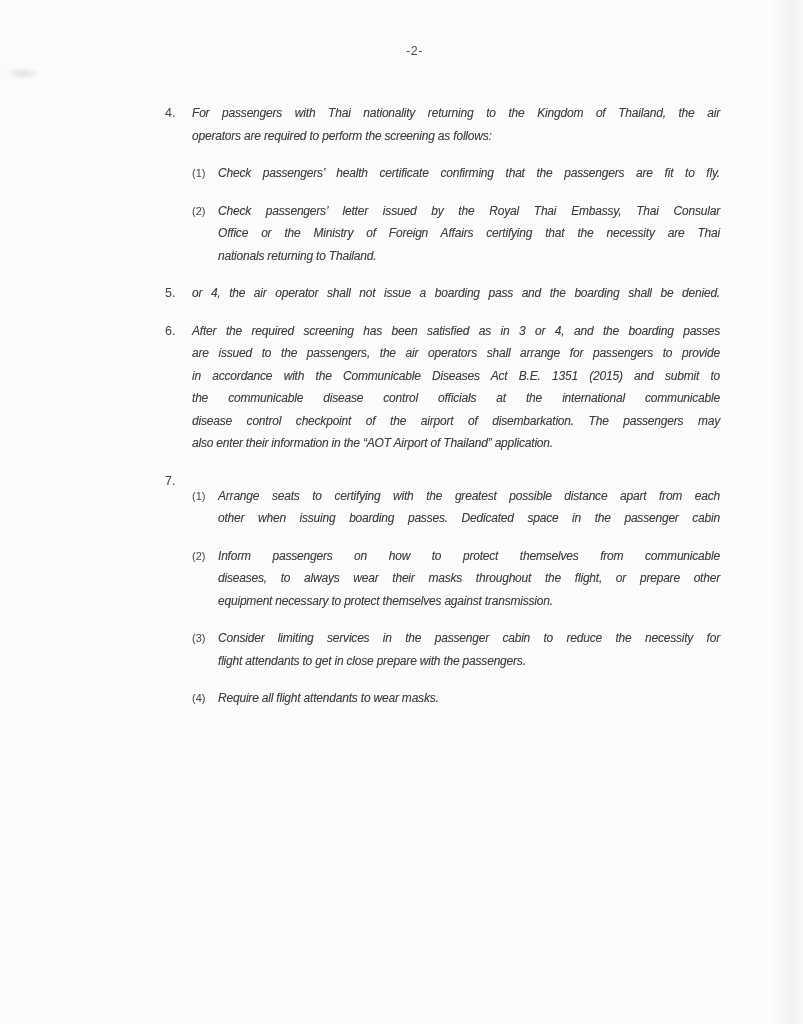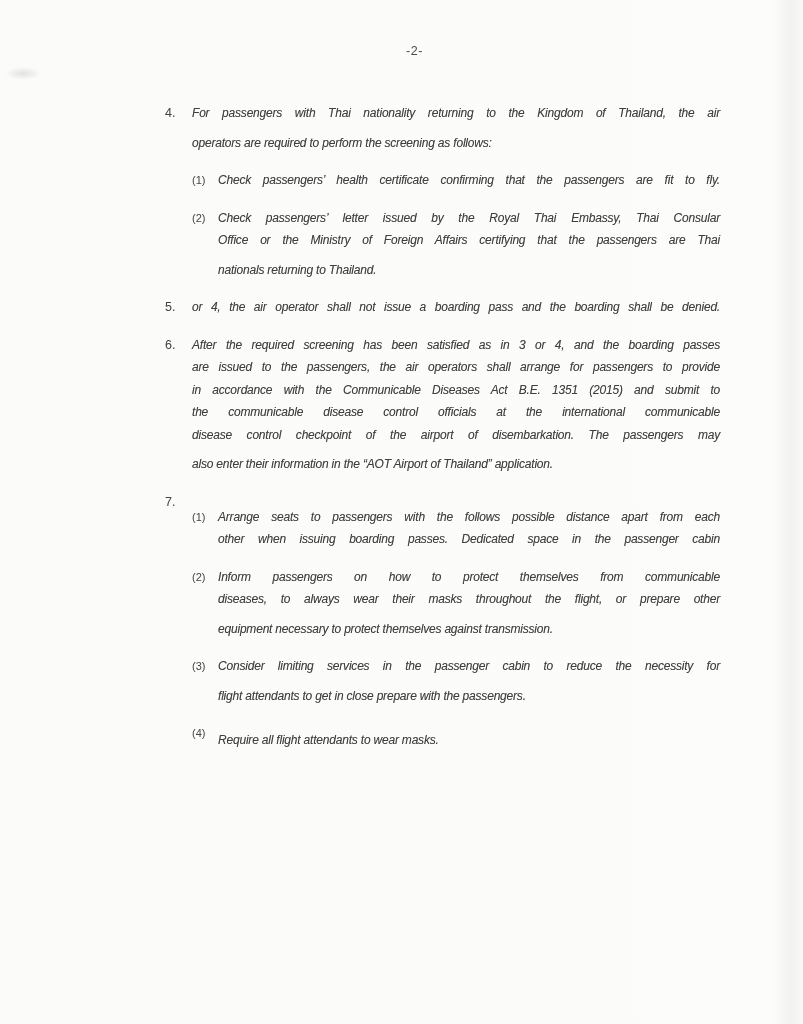--- a/index.html
+++ b/index.html
@@ -83,21 +83,21 @@
     display: block;
     font-size: 12px;
     line-height: 22.5px;
     letter-spacing: -0.2px;
     white-space: nowrap;
     color: #3f3f3f;
     text-shadow: 0 0 0.6px rgba(85,85,85,0.45);
     font-style: italic;
   }
   .jl { text-align-last: justify; }  
-  .ll { text-align: left; margin-top: 7px; }          
+  .ll { text-align: left; }          
 </style>
 </head>
 <body>
 
 <div class="page">
   <div class="smudge"></div>
 
   <div class="pageno">-2-</div>
 
   <main class="content">
@@ -114,21 +114,21 @@
           <div class="snum">(1)</div>
           <div class="sbody">
             <span class="ln jl">Check passengers’ health certificate confirming that the passengers are fit to fly.</span>
           </div>
         </div>
 
         <div class="sub">
           <div class="snum">(2)</div>
           <div class="sbody">
             <span class="ln jl">Check passengers’ letter issued by the Royal Thai Embassy, Thai Consular</span>
-            <span class="ln jl">Office or the Ministry of Foreign Affairs certifying that the passengers are Thai</span>
+            <span class="ln jl">Office or the Ministry of Foreign Affairs certifying that the necessity are Thai</span>
             <span class="ln ll">nationals returning to Thailand.</span>
           </div>
         </div>
       </div>
     </section>
 
     <section class="item">
       <div class="num">5.</div>
       <div class="body">
         <p class="para">
@@ -151,21 +151,21 @@
       </div>
     </section>
 
     <section class="item">
       <div class="num">7.</div>
       <div class="body">
 
         <div class="sub">
           <div class="snum">(1)</div>
           <div class="sbody">
-            <span class="ln jl">Arrange seats to passengers with the follows possible distance apart from each</span>
+            <span class="ln jl">Arrange seats to certifying with the greatest possible distance apart from each</span>
             <span class="ln jl">other when issuing boarding passes.  Dedicated space in the passenger cabin</span>
           </div>
         </div>
 
         <div class="sub">
           <div class="snum">(2)</div>
           <div class="sbody">
             <span class="ln jl">Inform passengers on how to protect themselves from communicable</span>
             <span class="ln jl">diseases, to always wear their masks throughout the flight, or prepare other</span>
             <span class="ln ll">equipment necessary to protect themselves against transmission.</span>

